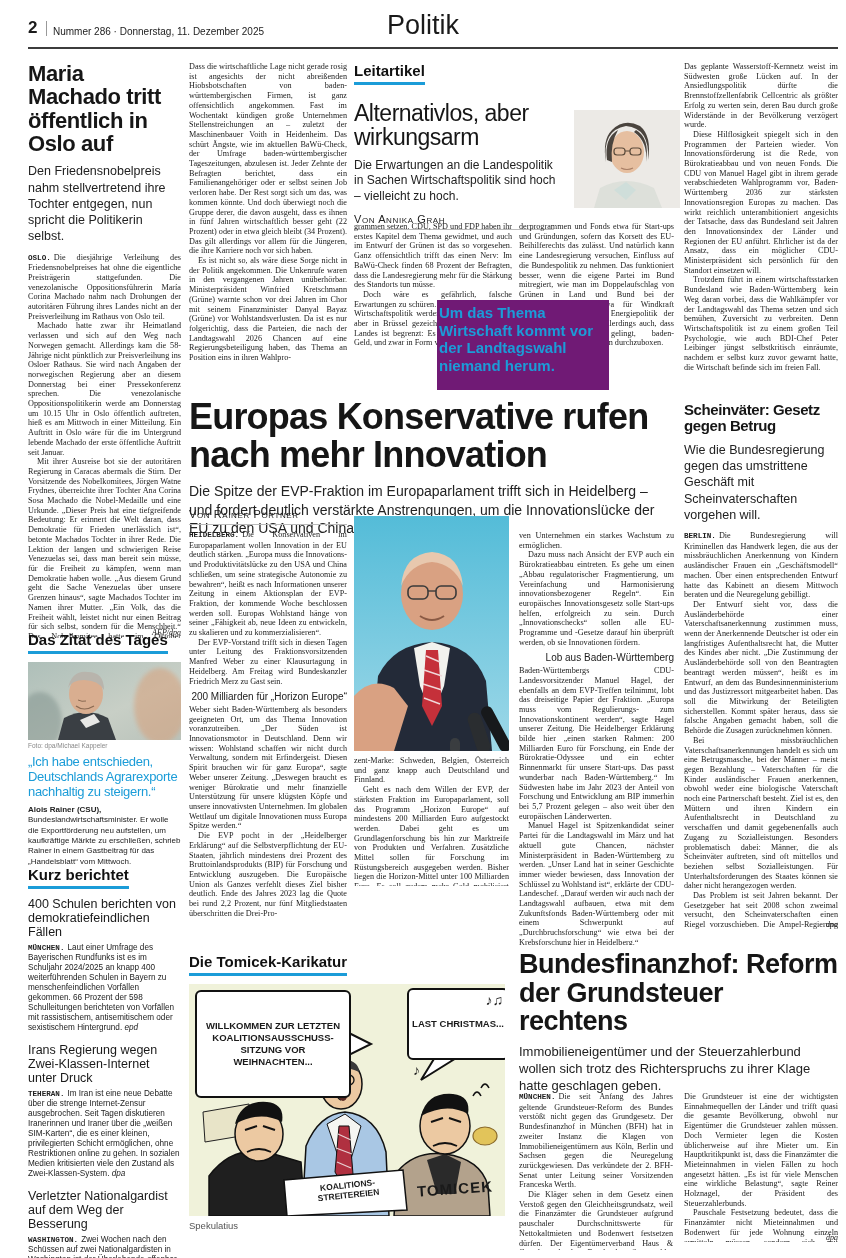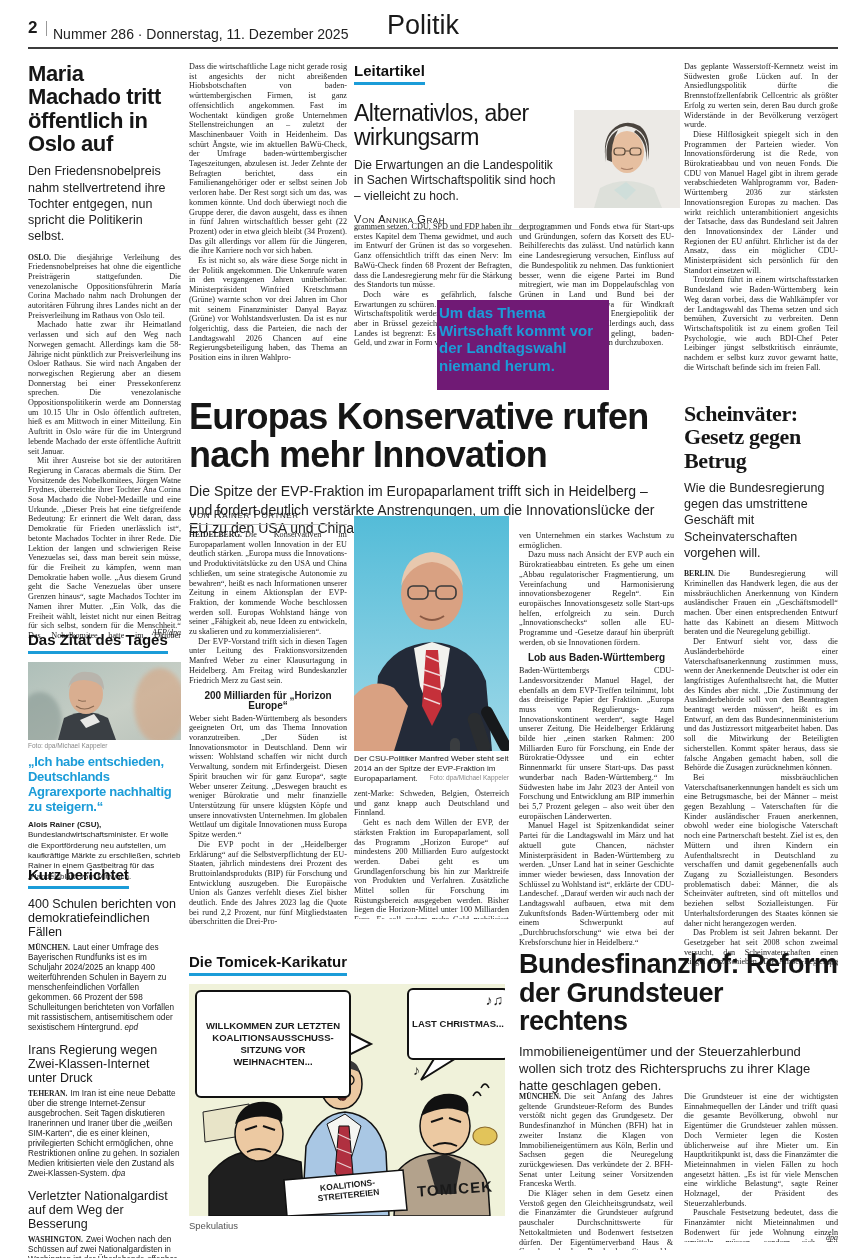--- a/index.html
+++ b/index.html
@@ -1,45 +1,45 @@
 <!DOCTYPE html>
 <html lang="de"><head>
 <meta charset="utf-8">
 <style>
   html,body{margin:0;padding:0;background:#fff;}
   .page{position:relative;width:846px;height:1258px;background:#fff;overflow:hidden;
         font-family:"Liberation Sans",sans-serif;color:#1a1a1a;}
   
   .hdr-num{position:absolute;left:28px;top:18px;font-size:17px;font-weight:bold;}
   .hdr-sep{position:absolute;left:46px;top:21px;width:1px;height:15px;background:#999;}
-  .hdr-issue{position:absolute;left:53px;top:26px;font-size:14px;color:#222;}
+  .hdr-issue{position:absolute;left:53px;top:26px;font-size:10px;color:#222;}
   .hdr-section{position:absolute;left:0;top:10px;width:100%;text-align:center;font-size:27px;font-weight:400;}
   .hdr-rule{position:absolute;left:28px;top:47px;width:810px;height:2px;background:#3c3c3c;}
   
   .abs{position:absolute;}
   .kicker{display:inline-block;font-size:15px;font-weight:bold;color:#111;
           border-bottom:3px solid #1b9cd8;padding-bottom:3px;margin-bottom:8px;}
   .headline{font-weight:bold;color:#161616;letter-spacing:-0.4px;line-height:1.06;margin:0 0 8px 0;}
   .standfirst{font-size:12.5px;line-height:1.3;color:#222;margin:0 0 8px 0;}
   .byline{font-variant:small-caps;font-size:11px;letter-spacing:.6px;color:#222;
           border-bottom:1px solid #bbb;padding-bottom:4px;margin-bottom:5px;}
   .serifbody{font-family:"Liberation Serif","DejaVu Serif",serif;font-size:8.2px;line-height:9.7px;
              text-align:justify;color:#1c1c1c;overflow:hidden;hyphens:auto;}
   .serifbody p{margin:0;}
   .plist p{text-indent:9px;}
   .plist.flush-first p:first-child{text-indent:0;}
   .p-lead{margin:0;}
-  .dateline{font-family:Liberation Serif, serif;font-size:7.6px;font-weight:bold;margin-right:3px;}
-  .subhead{font-family:"Liberation Sans",sans-serif;font-size:10px;font-weight:bold;
-           margin:6px 0 3px 0;text-align:center;}
+  .dateline{font-family:Liberation Mono, monospace;font-size:7.6px;font-weight:bold;margin-right:3px;}
+  .subhead{font-family:"Liberation Sans",sans-serif;font-size:10px;font-weight:normal;
+           margin:6px 0 3px 0;text-align:right;}
   .credit{text-align:right;font-style:italic;font-size:8px;margin-top:-9.5px;}
   .photo-credit{font-size:6.5px;color:#888;margin-top:2px;}
   .pullquote{background:#701a75;color:#1b9cd8;font-size:15px;line-height:1.18;font-weight:bold;padding:4px 2px;}
   
-  .quote-blue{color:#1b9cd8;font-size:13px;line-height:1.15;font-weight:bold;letter-spacing:-0.3px;margin:6px 0 5px 0;}
+  .quote-blue{color:#1b9cd8;font-size:13px;line-height:1.15;font-weight:normal;letter-spacing:-0.3px;margin:6px 0 5px 0;}
   .zitat-attrib{font-size:8px;line-height:1.3;color:#222;}
   
   .kurz-item{margin-bottom:10px;}
   .kurz-title{font-size:12.5px;font-weight:normal;line-height:1.12;margin:0 0 4px 0;}
   .kurz-text{font-size:8.2px;line-height:10px;color:#222;margin:0;text-align:left;}
   .agency{font-style:italic;}
   
   .caption{font-size:8px;line-height:1.25;color:#222;margin-top:3px;}
   .caption .photo-credit{float:right;margin-top:0;}
   
@@ -158,21 +158,21 @@
     </div>
   <div class="abs pullquote" style="left:437px;top:300px;width:168px;height:82px;">Um das Thema Wirtschaft kommt vor der Landtagswahl niemand herum.</div>
 
   <div class="abs serifbody plist flush-first" style="left:684px;top:62px;width:154px;height:334px;">
       <p>Das geplante Wasserstoff-Kernnetz weist im Südwesten große Lücken auf. In der Ansiedlungspolitik dürfte die Brennstoffzellenfabrik Cellcentric als größter Erfolg zu werten sein, deren Bau durch große Widerstände in der Bevölkerung verzögert wurde.</p>
       <p>Diese Hilflosigkeit spiegelt sich in den Programmen der Parteien wieder. Von Innovationsförderung ist die Rede, von Bürokratieabbau und von neuen Fonds. Die CDU von Manuel Hagel gibt in ihrem gerade verabschiedeten Wahlprogramm vor, Baden-Württemberg 2036 zur stärksten Innovationsregion Europas zu machen. Das wirkt reichlich unterambitioniert angesichts der Tatsache, dass das Bundesland seit Jahren den Innovationsindex der Länder und Regionen der EU anführt. Ehrlicher ist da der Ansatz, dass ein möglicher CDU-Ministerpräsident sich persönlich für den Standort einsetzen will.</p>
       <p>Trotzdem führt in einem wirtschaftsstarken Bundesland wie Baden-Württemberg kein Weg daran vorbei, dass die Wahlkämpfer vor der Landtagswahl das Thema setzen und sich bemühen, Zuversicht zu verbreiten. Denn Wirtschaftspolitik ist zu einem großen Teil Psychologie, wie auch BDI-Chef Peter Leibinger jüngst selbstkritisch einräumte, nachdem er selbst kurz zuvor gewarnt hatte, die Wirtschaft befinde sich im freien Fall.</p>
     </div>
 
   <div class="abs" style="left:684px;top:402px;width:154px;">
-    <h1 class="headline" style="font-size:22px;font-family:Liberation Serif, serif;">Scheinväter: Gesetz gegen Betrug</h1>
+    <h1 class="headline" style="font-size:15px;">Scheinväter: Gesetz gegen Betrug</h1>
     <p class="standfirst">Wie die Bundesregierung gegen das umstrittene Geschäft mit Scheinvaterschaften vorgehen will.</p>
     <div class="serifbody" style="height:398px;">
       <p class="p-lead"><b class="dateline">BERLIN.</b><span>Die Bundesregierung will Kriminellen das Handwerk legen, die aus der missbräuchlichen Anerkennung von Kindern ausländischer Frauen ein „Geschäftsmodell“ machen. Über einen entsprechenden Entwurf hatte das Kabinett an diesem Mittwoch beraten und die Neuregelung gebilligt.</span></p>
       <div class="plist">
           <p>Der Entwurf sieht vor, dass die Ausländerbehörde einer Vaterschaftsanerkennung zustimmen muss, wenn der Anerkennende Deutscher ist oder ein langfristiges Aufenthaltsrecht hat, die Mutter des Kindes aber nicht. „Die Zustimmung der Ausländerbehörde soll von den Beantragten beantragt werden müssen“, heißt es im Entwurf, an dem das Bundesinnenministerium und das Justizressort mitgearbeitet haben. Das soll die Mitwirkung der Beteiligten sicherstellen. Kommt später heraus, dass sie falsche Angaben gemacht haben, soll die Behörde die Zusagen zurücknehmen können.</p>
           <p>Bei missbräuchlichen Vaterschaftsanerkennungen handelt es sich um eine Betrugsmasche, bei der Männer – meist gegen Bezahlung – Vaterschaften für die Kinder ausländischer Frauen anerkennen, obwohl weder eine biologische Vaterschaft noch eine Partnerschaft besteht. Ziel ist es, den Müttern und ihren Kindern ein Aufenthaltsrecht in Deutschland zu verschaffen und damit gegebenenfalls auch Zugang zu Sozialleistungen. Besonders problematisch dabei: Männer, die als Scheinväter auftreten, sind oft mittellos und beziehen selbst Sozialleistungen. Für Unterhaltsforderungen des Staates können sie daher nicht herangezogen werden.</p>
           <p>Das Problem ist seit Jahren bekannt. Der Gesetzgeber hat seit 2008 schon zweimal versucht, den Scheinvaterschaften einen Riegel vorzuschieben. Die Ampel-Regierung hatte im Sommer 2024 einen Gesetzentwurf dazu vorgelegt.</p>
         </div>
     </div>
     <div class="credit serifbody" style="height:auto;">dpa</div>
@@ -215,24 +215,20 @@
       <path d="M47,70 Q50,38 78,36 Q106,38 109,70 Q100,48 78,46 Q56,48 47,70 Z" fill="#e8c8ae"></path>
       <rect x="54" y="70" width="20" height="13" rx="5" fill="none" stroke="#3a3a3a" stroke-width="1.6"></rect>
       <rect x="82" y="70" width="20" height="13" rx="5" fill="none" stroke="#3a3a3a" stroke-width="1.6"></rect>
       <line x1="74" y1="75" x2="82" y2="75" stroke="#3a3a3a" stroke-width="1.4"></line>
       <path d="M66,100 Q78,108 90,100" stroke="#8a5a44" fill="none" stroke-width="2"></path>
       <path d="M0,235 L0,180 Q18,160 40,172 L54,190 L40,235 Z" fill="#d9a182"></path>
       <rect x="118" y="196" width="14" height="42" rx="7" fill="#2a2d30" transform="rotate(-18 125 217)"></rect>
       <rect x="136" y="188" width="12" height="50" rx="6" fill="#17191b" transform="rotate(-28 142 213)"></rect>
       <rect x="96" y="222" width="10" height="16" rx="5" fill="#3a3d40"></rect>
     </svg>
-    <div class="caption">
-      <span>Der CSU-Politiker Manfred Weber steht seit 2014 an der Spitze der EVP-Fraktion im Europaparlament.</span>
-      <span class="photo-credit">Foto: dpa/Michael Kappeler</span>
-    </div>
     <div class="serifbody plist flush-first" style="height:130px;margin-top:5px;">
         <p>zent-Marke: Schweden, Belgien, Österreich und ganz knapp auch Deutschland und Finnland.</p>
         <p>Geht es nach dem Willen der EVP, der stärksten Fraktion im Europaparlament, soll das Programm „Horizon Europe“ auf mindestens 200 Milliarden Euro aufgestockt werden. Dabei geht es um Grundlagenforschung bis hin zur Marktreife von Produkten und Verfahren. Zusätzliche Mittel sollen für Forschung im Rüstungsbereich ausgegeben werden. Bisher liegen die Horizon-Mittel unter 100 Milliarden Euro. Es soll zudem mehr Geld mobilisiert werden, um innovati-</p>
       </div>
   </div>
 
   <div class="abs" style="left:519px;top:531px;width:155px;">
     <div class="serifbody" style="height:414px;">
       <div class="plist flush-first">
           <p>ven Unternehmen ein starkes Wachstum zu ermöglichen.</p>

